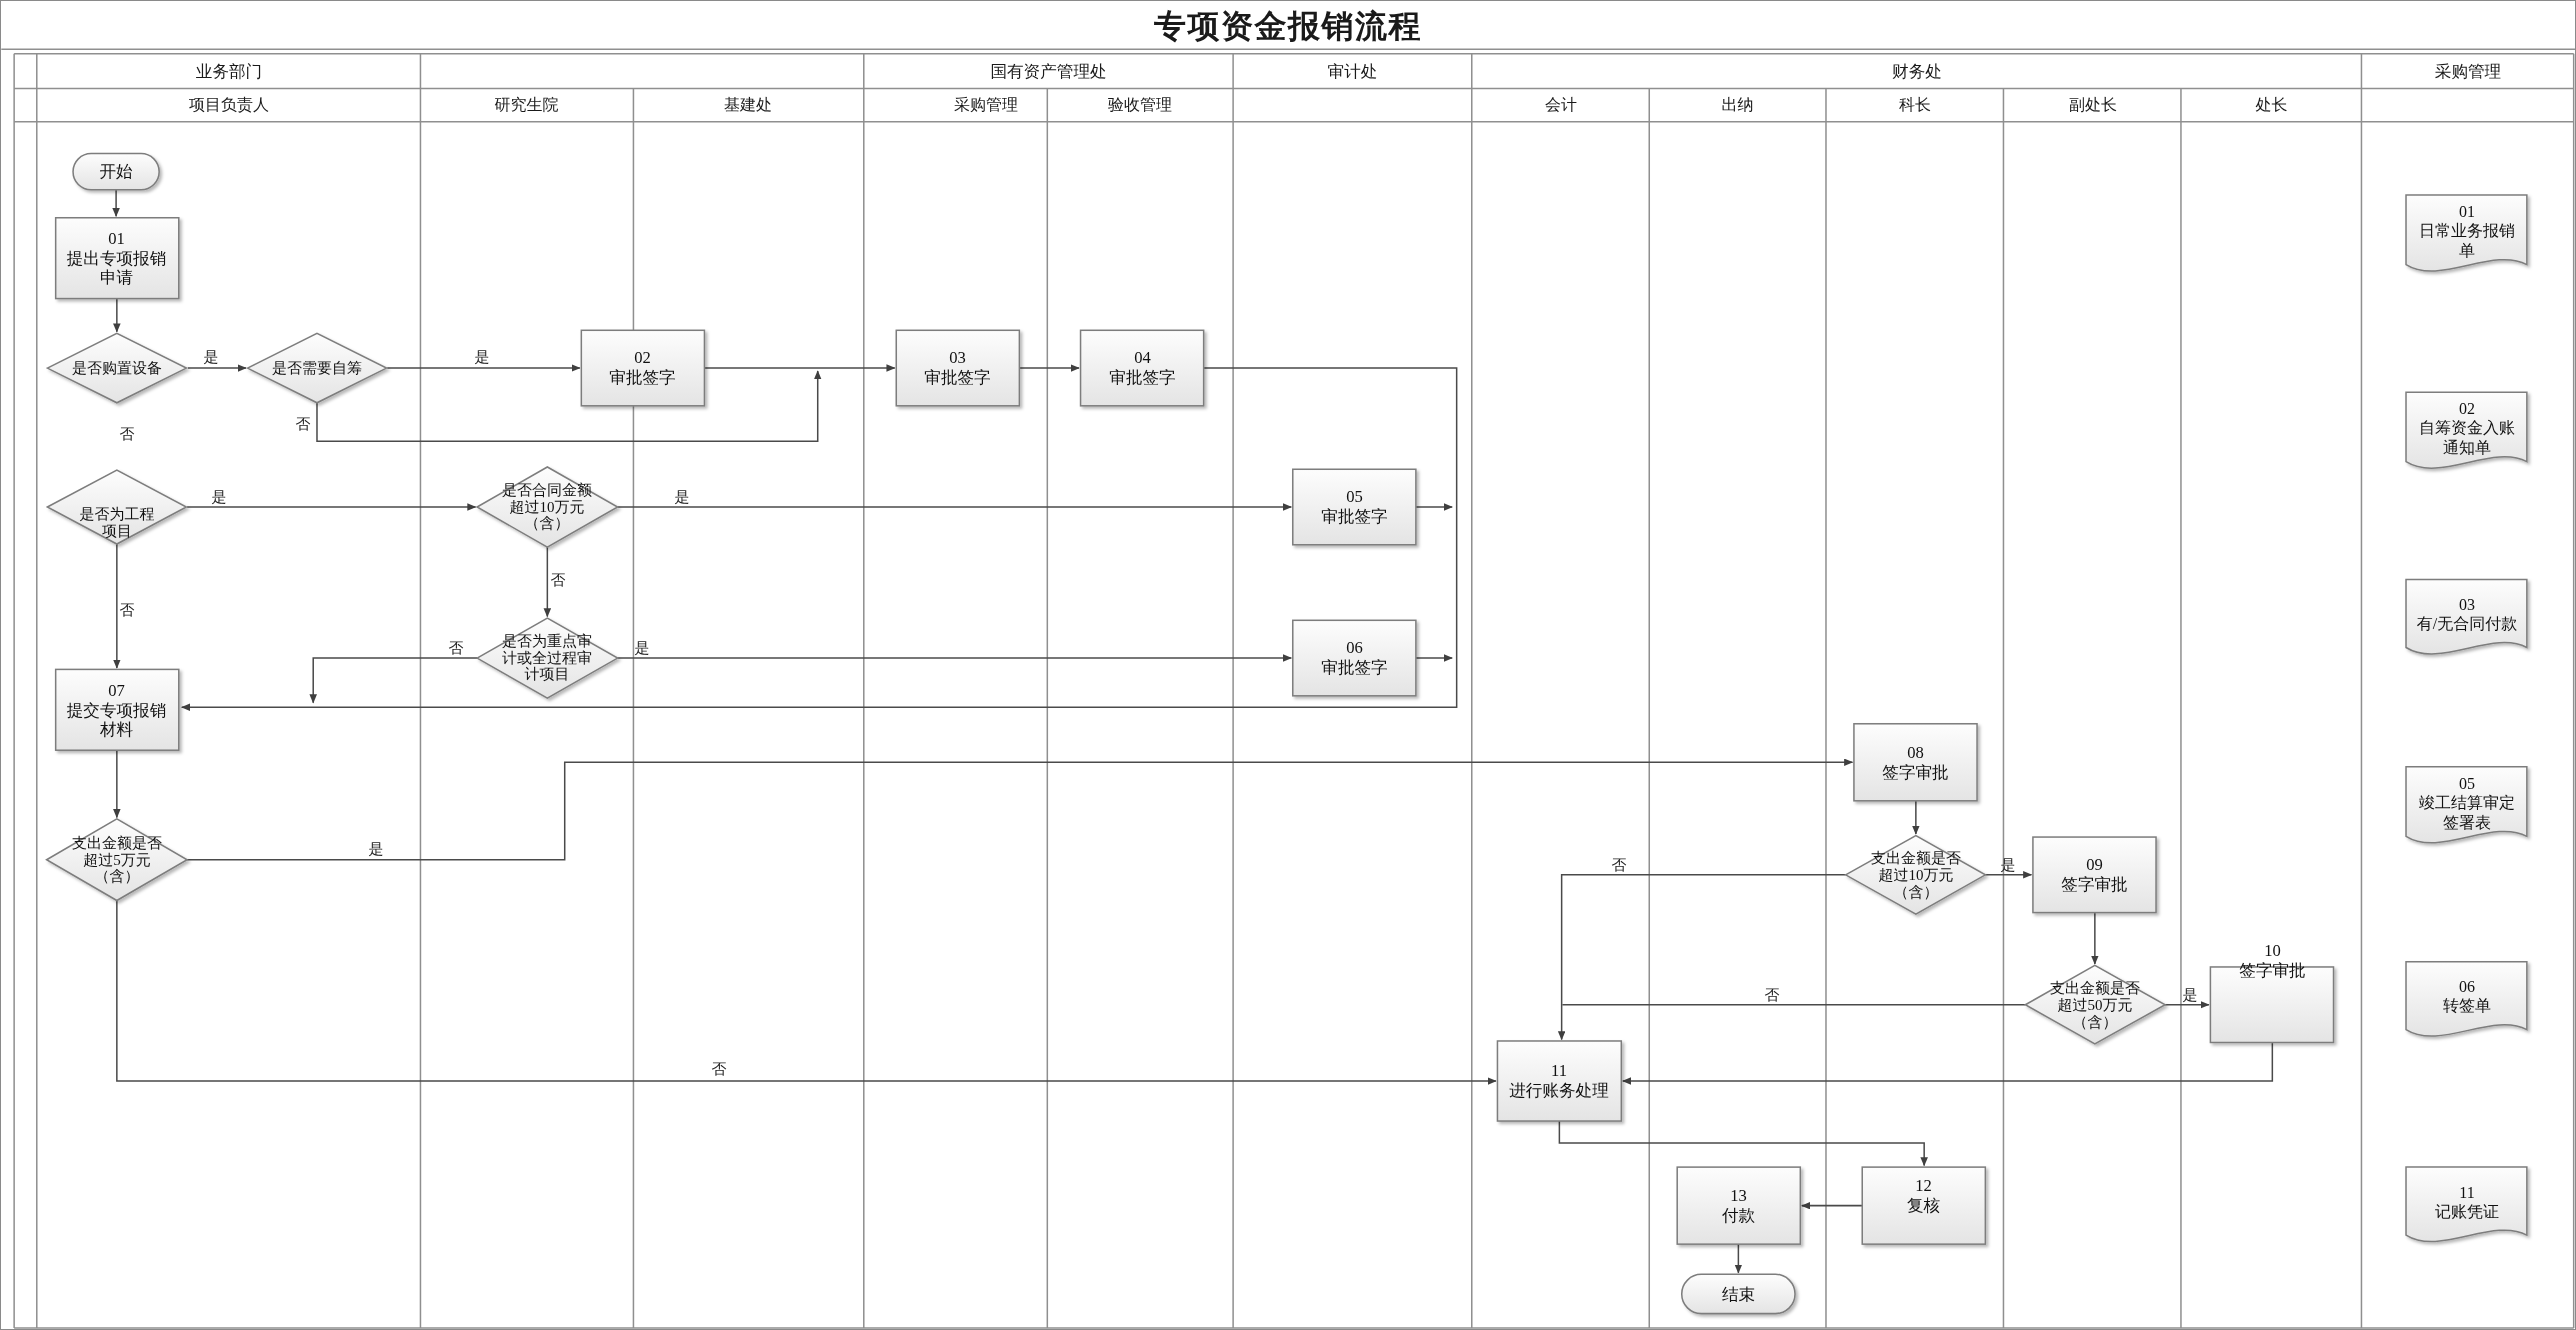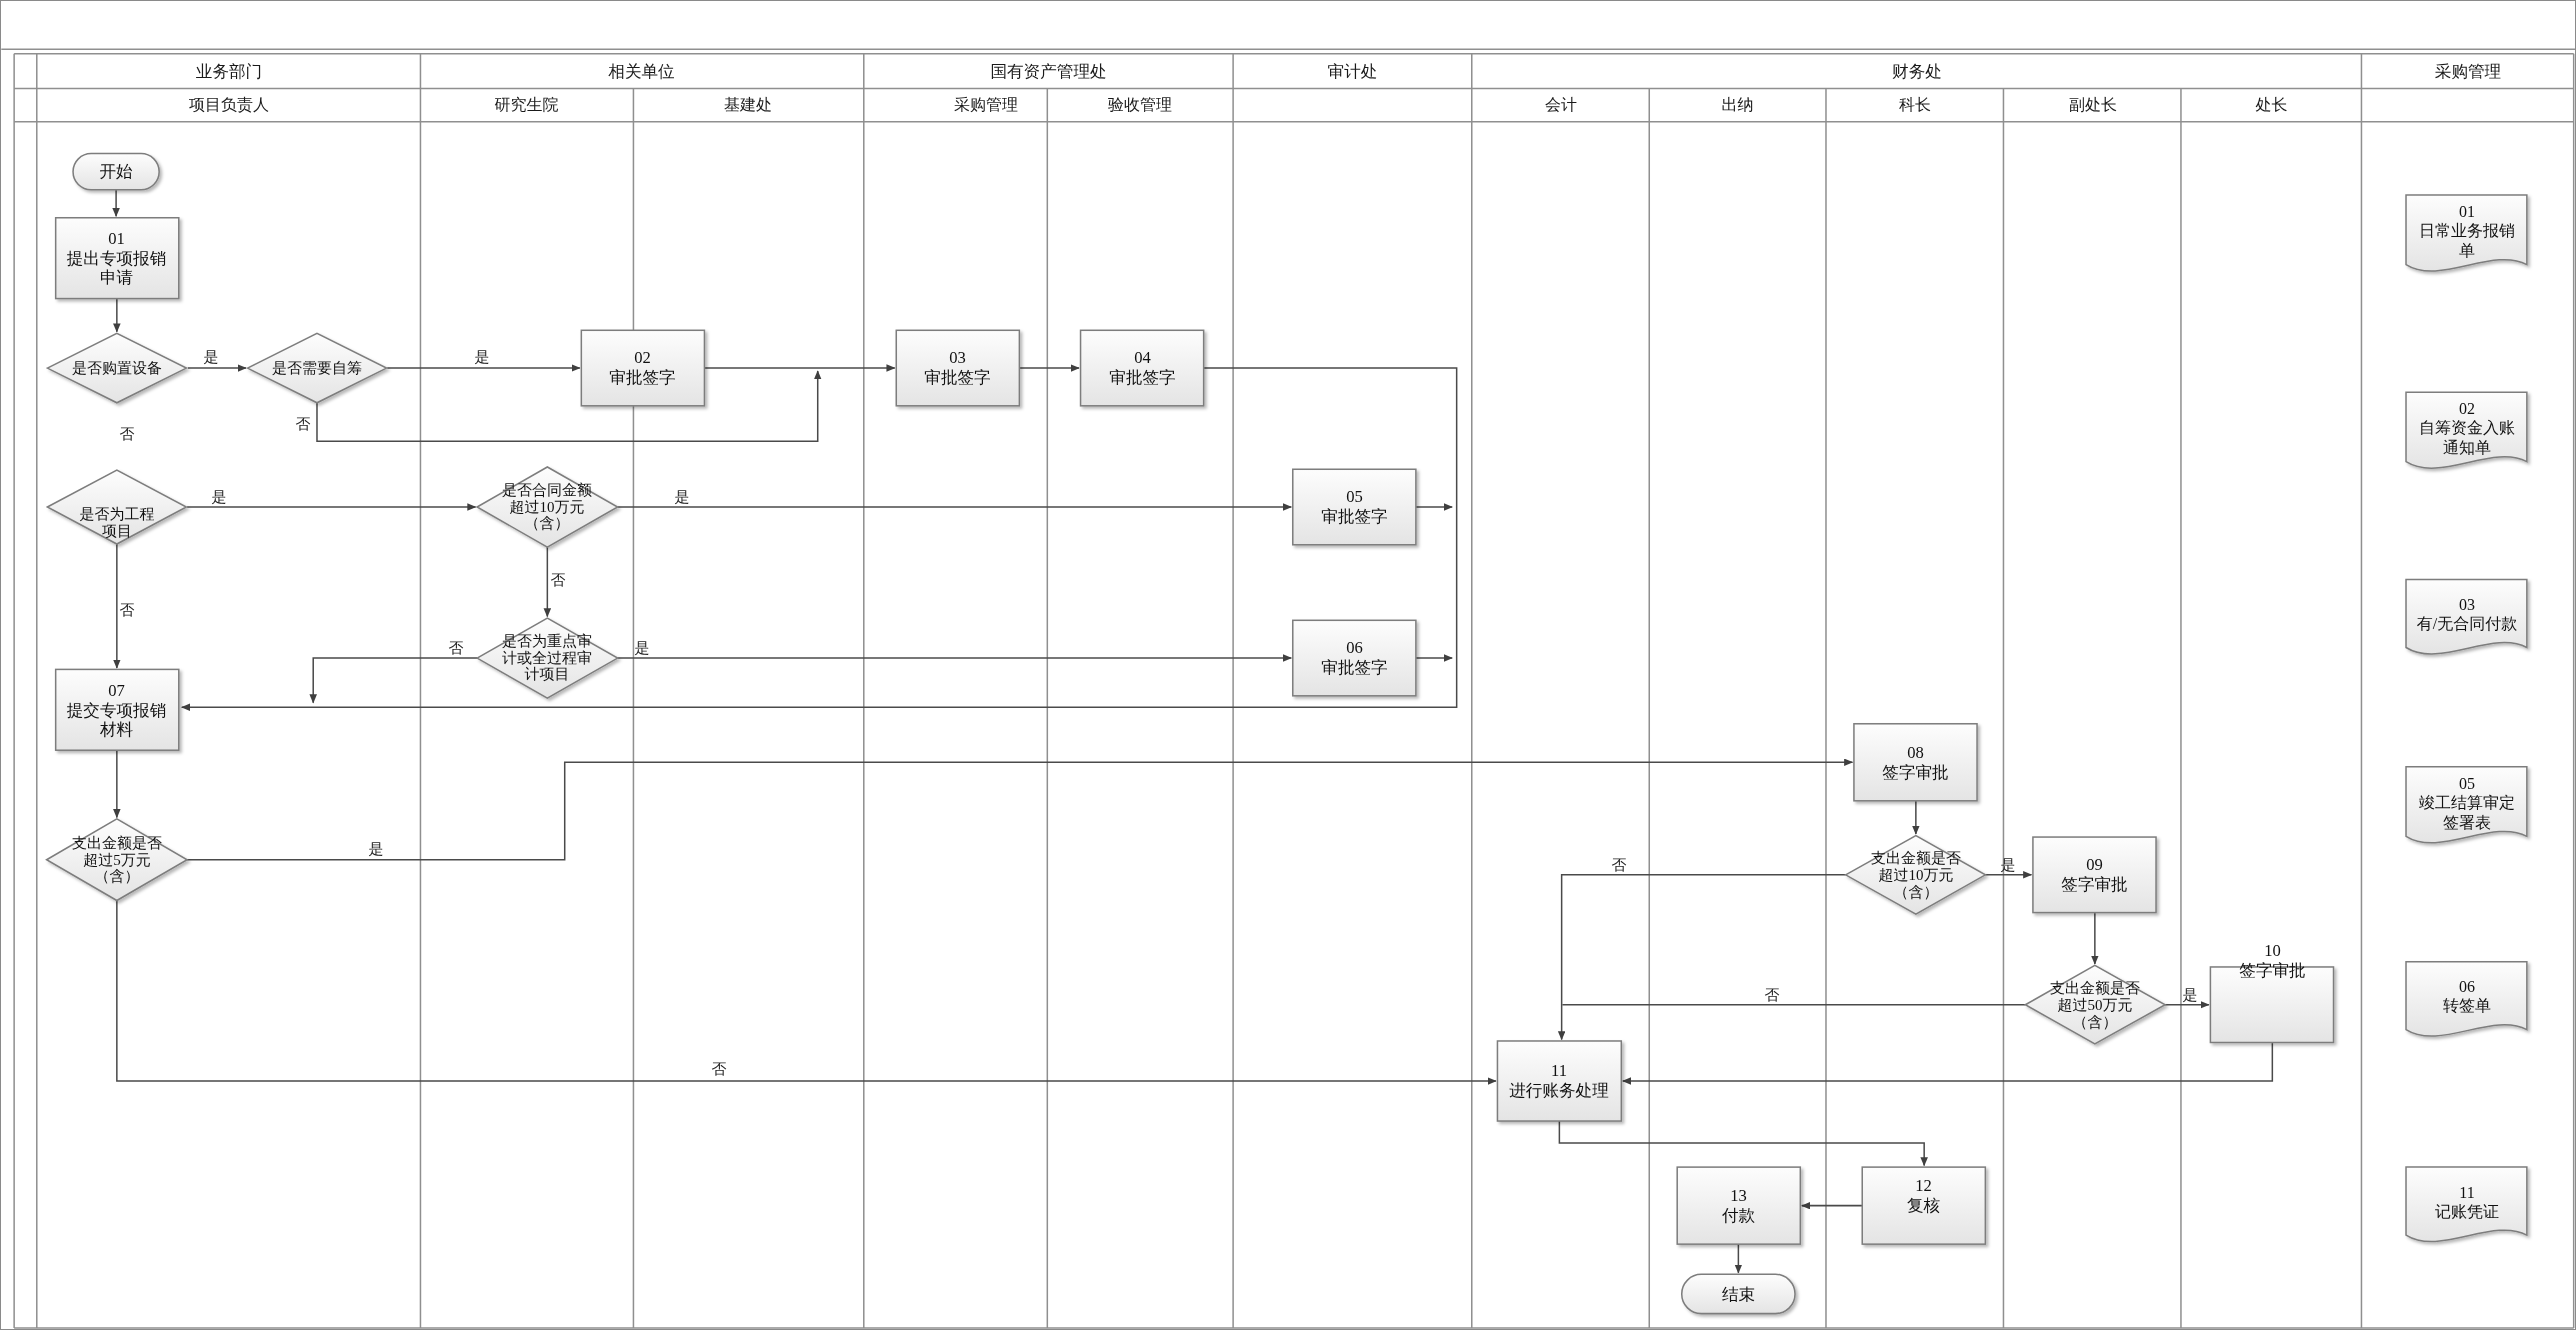--- a/index.html
+++ b/index.html
@@ -28,20 +28,21 @@
   .edge-label{
     position:absolute;transform:translate(-50%,-50%);
     font-size:15px;color:#222;white-space:nowrap;
   }
 </style>
 </head>
 <body>
 
 <div class="page">
 
+  <div class="title">专项资金报销流程</div>
 
   <svg class="layer" width="2576" height="1330" viewBox="0 0 3410 1761">
     <defs>
       <linearGradient id="nodegrad" x1="0" y1="0" x2="0" y2="1">
         <stop offset="0" stop-color="#fdfdfd"></stop>
         <stop offset="1" stop-color="#e4e4e4"></stop>
       </linearGradient>
       <filter id="ds" x="-20%" y="-20%" width="150%" height="160%">
         <feDropShadow dx="3" dy="3" stdDeviation="2.2" flood-color="#000000" flood-opacity="0.28"></feDropShadow>
       </filter>
@@ -131,21 +132,20 @@
       <path d="M3184,257 H3344 V349 C3299,325 3229,377 3184,349 Z"></path>
       <path d="M3184,518 H3344 V610 C3299,586 3229,638 3184,610 Z"></path>
       <path d="M3184,766 H3344 V856 C3299,832 3229,884 3184,856 Z"></path>
       <path d="M3184,1014 H3344 V1106 C3299,1082 3229,1134 3184,1106 Z"></path>
       <path d="M3184,1272 H3344 V1362 C3299,1338 3229,1390 3184,1362 Z"></path>
       <path d="M3184,1544 H3344 V1634 C3299,1610 3229,1662 3184,1634 Z"></path>
     </g>
   </svg>
 
   <div class="hdr" style="left:36px;top:53px;width:384px;height:35px">业务部门</div>
-  <div class="hdr" style="left:419px;top:53px;width:443px;height:35px">相关单位</div>
   <div class="hdr" style="left:899px;top:53px;width:297px;height:35px">国有资产管理处</div>
   <div class="hdr" style="left:1232px;top:53px;width:239px;height:35px">审计处</div>
   <div class="hdr" style="left:1471px;top:53px;width:890px;height:35px">财务处</div>
   <div class="hdr" style="left:2361px;top:53px;width:212px;height:35px">采购管理</div>
 
   <div class="hdr sub" style="left:36px;top:88px;width:384px;height:33px">项目负责人</div>
   <div class="hdr sub" style="left:419px;top:88px;width:213px;height:33px">研究生院</div>
   <div class="hdr sub" style="left:632px;top:88px;width:230px;height:33px">基建处</div>
   <div class="hdr sub" style="left:893px;top:88px;width:184px;height:33px">采购管理</div>
   <div class="hdr sub" style="left:1046px;top:88px;width:186px;height:33px">验收管理</div>

